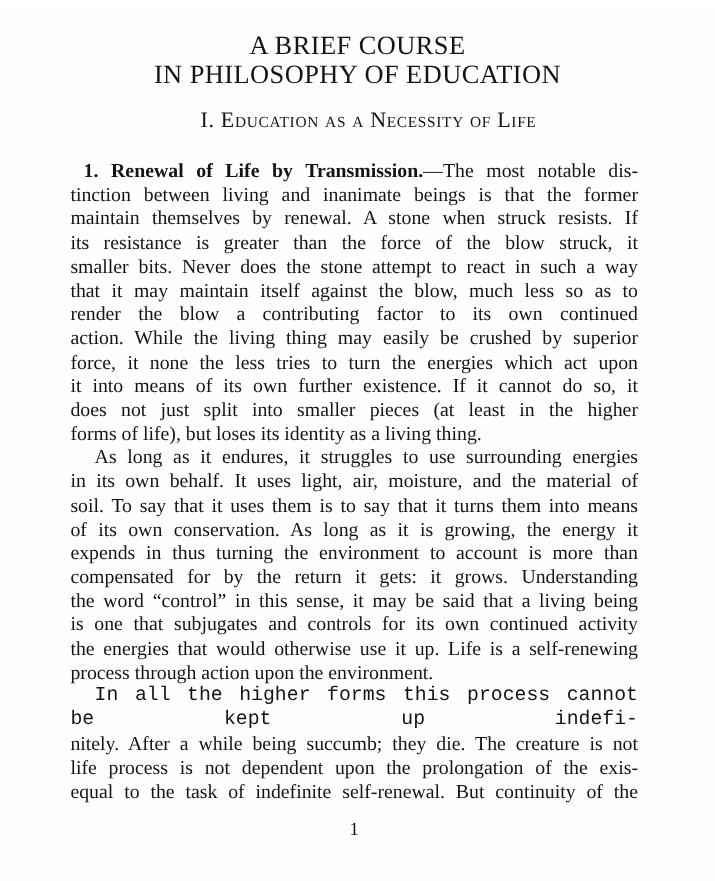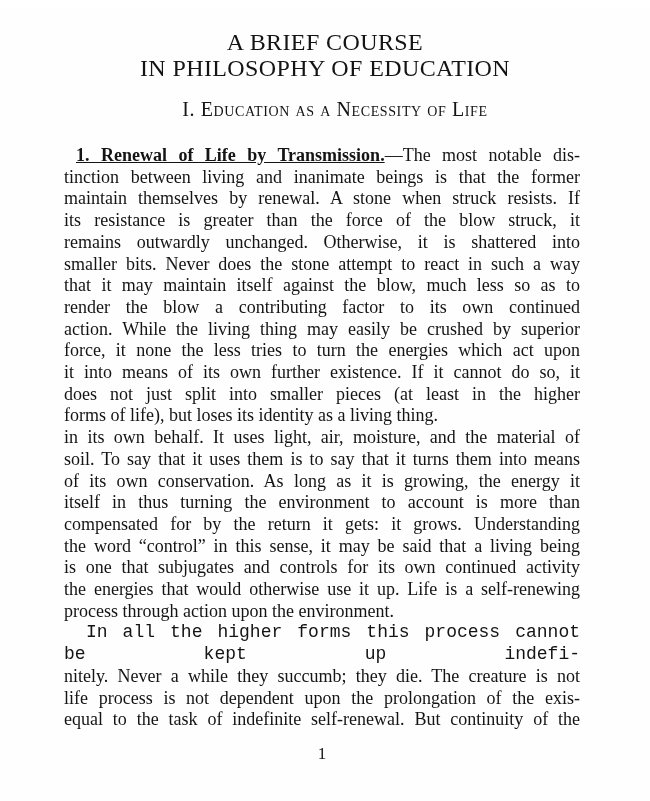--- a/index.html
+++ b/index.html
@@ -59,21 +59,21 @@
     text-align: justify;
     text-align-last: justify;
     -moz-text-align-last: justify;
     white-space: normal;
     word-spacing: normal;
   }
   .line.endline {
     text-align-last: left;
     -moz-text-align-last: left;
   }
-  .line b { font-weight: 700; text-decoration: underline; }
+  .line b { font-weight: 700; }
   .page-number {
     position: absolute;
     top: 736px;
     left: 64px;
     width: 516px;
     text-align: center;
     font-size: 17px;
     line-height: 20px;
   }
 </style>
@@ -90,44 +90,44 @@
   <h2 class="chapter-heading">
     <span class="smallcaps">I. Education as a Necessity of Life</span>
   </h2>
 
   <div class="body-text" id="body-text">
       <div class="para">
         <div class="line" style="text-indent: 12px;"><b>1. Renewal of Life by Transmission.</b>—The most notable dis-</div>
         <div class="line">tinction between living and inanimate beings is that the former</div>
         <div class="line">maintain themselves by renewal. A stone when struck resists. If</div>
         <div class="line">its resistance is greater than the force of the blow struck, it</div>
-        <div class="line">remains outwardly unchanged. Otherwise, it is shattered into</div>
         <div class="line">smaller bits. Never does the stone attempt to react in such a way</div>
         <div class="line">that it may maintain itself against the blow, much less so as to</div>
         <div class="line">render the blow a contributing factor to its own continued</div>
         <div class="line">action. While the living thing may easily be crushed by superior</div>
         <div class="line">force, it none the less tries to turn the energies which act upon</div>
         <div class="line">it into means of its own further existence. If it cannot do so, it</div>
         <div class="line">does not just split into smaller pieces (at least in the higher</div>
         <div class="line endline">forms of life), but loses its identity as a living thing.</div>
       </div>
       <div class="para">
+        <div class="line" style="text-indent: 22px;">As long as it endures, it struggles to use surrounding energies</div>
         <div class="line">in its own behalf. It uses light, air, moisture, and the material of</div>
         <div class="line">soil. To say that it uses them is to say that it turns them into means</div>
         <div class="line">of its own conservation. As long as it is growing, the energy it</div>
-        <div class="line">itself in thus turning the environment to account is more than</div>
+        <div class="line">expends in thus turning the environment to account is more than</div>
         <div class="line">compensated for by the return it gets: it grows. Understanding</div>
         <div class="line">the word “control” in this sense, it may be said that a living being</div>
         <div class="line">is one that subjugates and controls for its own continued activity</div>
         <div class="line">the energies that would otherwise use it up. Life is a self-renewing</div>
         <div class="line endline">process through action upon the environment.</div>
       </div>
       <div class="para">
         <div class="line" style="text-indent: 22px; font-family: Liberation Mono, monospace;">In all the higher forms this process cannot be kept up indefi-</div>
-        <div class="line">nitely. Never a while they succumb; they die. The creature is not</div>
+        <div class="line">nitely. After a while being succumb; they die. The creature is not</div>
         <div class="line">life process is not dependent upon the prolongation of the exis-</div>
         <div class="line">equal to the task of indefinite self-renewal. But continuity of the</div>
       </div>
     </div>
 
   <div class="page-number">1</div>
 
 </div>
 
 </body></html>

